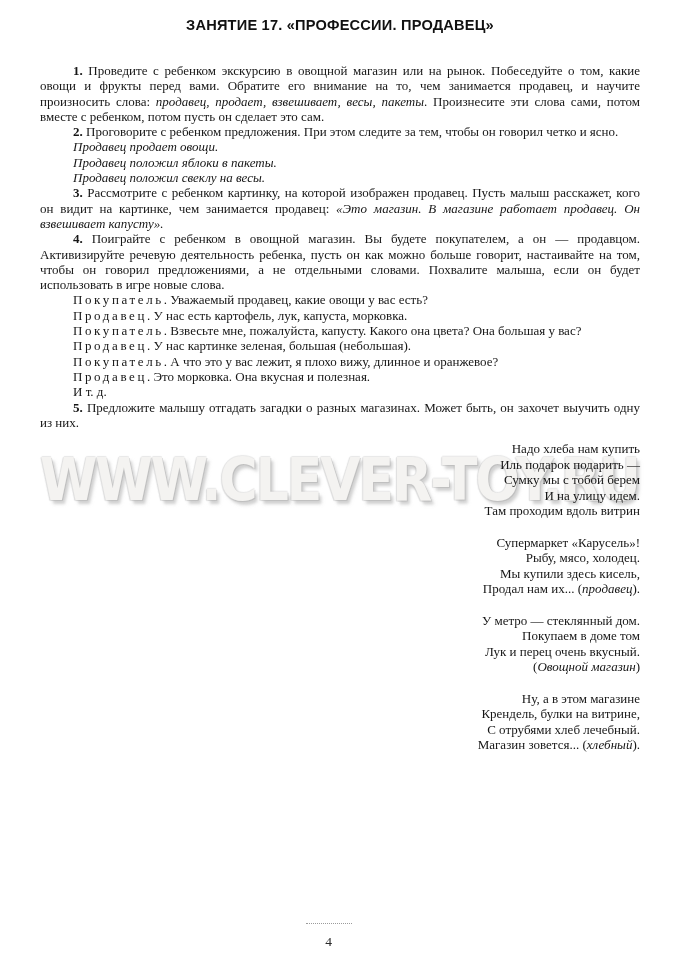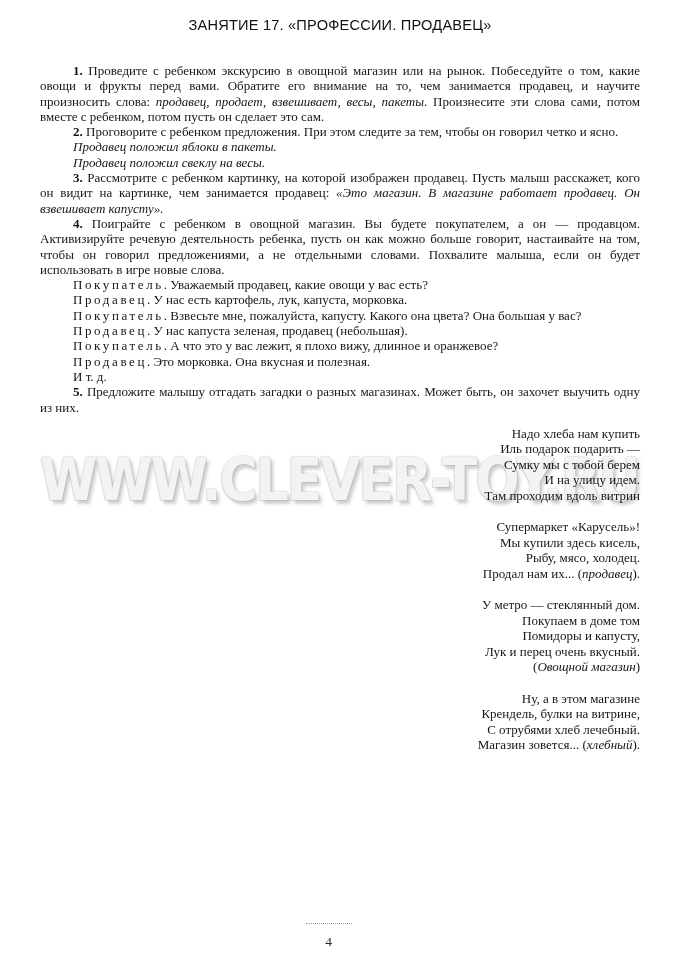--- a/index.html
+++ b/index.html
@@ -39,21 +39,21 @@
   .content {
     position: relative;
     z-index: 1;
     padding: 17px 39px 0 40px;
   }
   .title {
     margin: 0;
     text-align: center;
     font-family: "Liberation Sans", sans-serif;
     font-size: 14.6px;
-    font-weight: 400;
+    font-weight: 700;
     letter-spacing: 0.2px;
     color: #111;
   }
   .body-text {
     margin-top: 30px;
     font-size: 13px;
     line-height: 15.3px;
     text-align: justify;
   }
   .para { margin: 0; text-indent: 33px; }
@@ -104,59 +104,59 @@
   <div class="content">
 
     <h1 class="title">ЗАНЯТИЕ 17. «ПРОФЕССИИ. ПРОДАВЕЦ»</h1>
 
     <div class="body-text">
 
       <p class="para"><b>1.</b><span> Проведите с ребенком экскурсию в овощной магазин или на рынок. Побеседуйте о том, какие овощи и фрукты перед вами. Обратите его внимание на то, чем занимается продавец, и научите произносить слова: </span><i>продавец, продает, взвешивает, весы, пакеты</i><span>. Произнесите эти слова сами, потом вместе с ребенком, потом пусть он сделает это сам.</span></p>
 
       <p class="para"><b>2.</b><span> Проговорите с ребенком предложения. При этом следите за тем, чтобы он говорил четко и ясно.</span></p>
 
+      <div class="example">Продавец продает овощи.</div>
       <div class="example">Продавец положил яблоки в пакеты.</div>
       <div class="example">Продавец положил свеклу на весы.</div>
 
       <p class="para"><b>3.</b><span> Рассмотрите с ребенком картинку, на которой изображен продавец. Пусть малыш расскажет, кого он видит на картинке, чем занимается продавец: </span><i>«Это магазин. В магазине работает продавец. Он взвешивает капусту».</i></p>
 
       <p class="para"><b>4.</b><span> Поиграйте с ребенком в овощной магазин. Вы будете покупателем, а он — продавцом. Активизируйте речевую деятельность ребенка, пусть он как можно больше говорит, настаивайте на том, чтобы он говорил предложениями, а не отдельными словами. Похвалите малыша, если он будет использовать в игре новые слова.</span></p>
 
       <div class="dialogue-line"><span class="speaker">Покупатель</span><span class="sep">. </span><span>Уважаемый продавец, какие овощи у вас есть?</span></div>
       <div class="dialogue-line"><span class="speaker">Продавец</span><span class="sep">. </span><span>У нас есть картофель, лук, капуста, морковка.</span></div>
       <div class="dialogue-line"><span class="speaker">Покупатель</span><span class="sep">. </span><span>Взвесьте мне, пожалуйста, капусту. Какого она цвета? Она большая у вас?</span></div>
-      <div class="dialogue-line"><span class="speaker">Продавец</span><span class="sep">. </span><span>У нас капуста зеленая, продавец (небольшая).</span></div>
+      <div class="dialogue-line"><span class="speaker">Продавец</span><span class="sep">. </span><span>У нас картинке зеленая, большая (небольшая).</span></div>
       <div class="dialogue-line"><span class="speaker">Покупатель</span><span class="sep">. </span><span>А что это у вас лежит, я плохо вижу, длинное и оранжевое?</span></div>
       <div class="dialogue-line"><span class="speaker">Продавец</span><span class="sep">. </span><span>Это морковка. Она вкусная и полезная.</span></div>
 
       <div class="etc-line">И т. д.</div>
 
       <p class="para"><b>5.</b><span> Предложите малышу отгадать загадки о разных магазинах. Может быть, он захочет выучить одну из них.</span></p>
 
       <div class="riddles">
 
         <div class="stanza">
           <div class="riddle">Надо хлеба нам купить</div>
           <div class="riddle">Иль подарок подарить —</div>
           <div class="riddle">Сумку мы с тобой берем</div>
           <div class="riddle">И на улицу идем.</div>
           <div class="riddle">Там проходим вдоль витрин</div>
         </div>
 
         <div class="stanza">
           <div class="riddle">Супермаркет «Карусель»!</div>
+          <div class="riddle">Рыбу, мясо, холодец.</div>
           <div class="riddle">Мы купили здесь кисель,</div>
-          <div class="riddle">Рыбу, мясо, холодец.</div>
           <div class="riddle"><span>Продал нам их... (</span><i>продавец</i><span>).</span></div>
         </div>
 
         <div class="stanza">
           <div class="riddle">У метро — стеклянный дом.</div>
           <div class="riddle">Покупаем в доме том</div>
-          <div class="riddle">Помидоры и капусту,</div>
           <div class="riddle">Лук и перец очень вкусный.</div>
           <div class="riddle answer-indent"><span>(</span><i>Овощной магазин</i><span>)</span></div>
         </div>
 
         <div class="stanza">
           <div class="riddle">Ну, а в этом магазине</div>
           <div class="riddle">Крендель, булки на витрине,</div>
           <div class="riddle">С отрубями хлеб лечебный.</div>
           <div class="riddle"><span>Магазин зовется... (</span><i>хлебный</i><span>).</span></div>
         </div>

